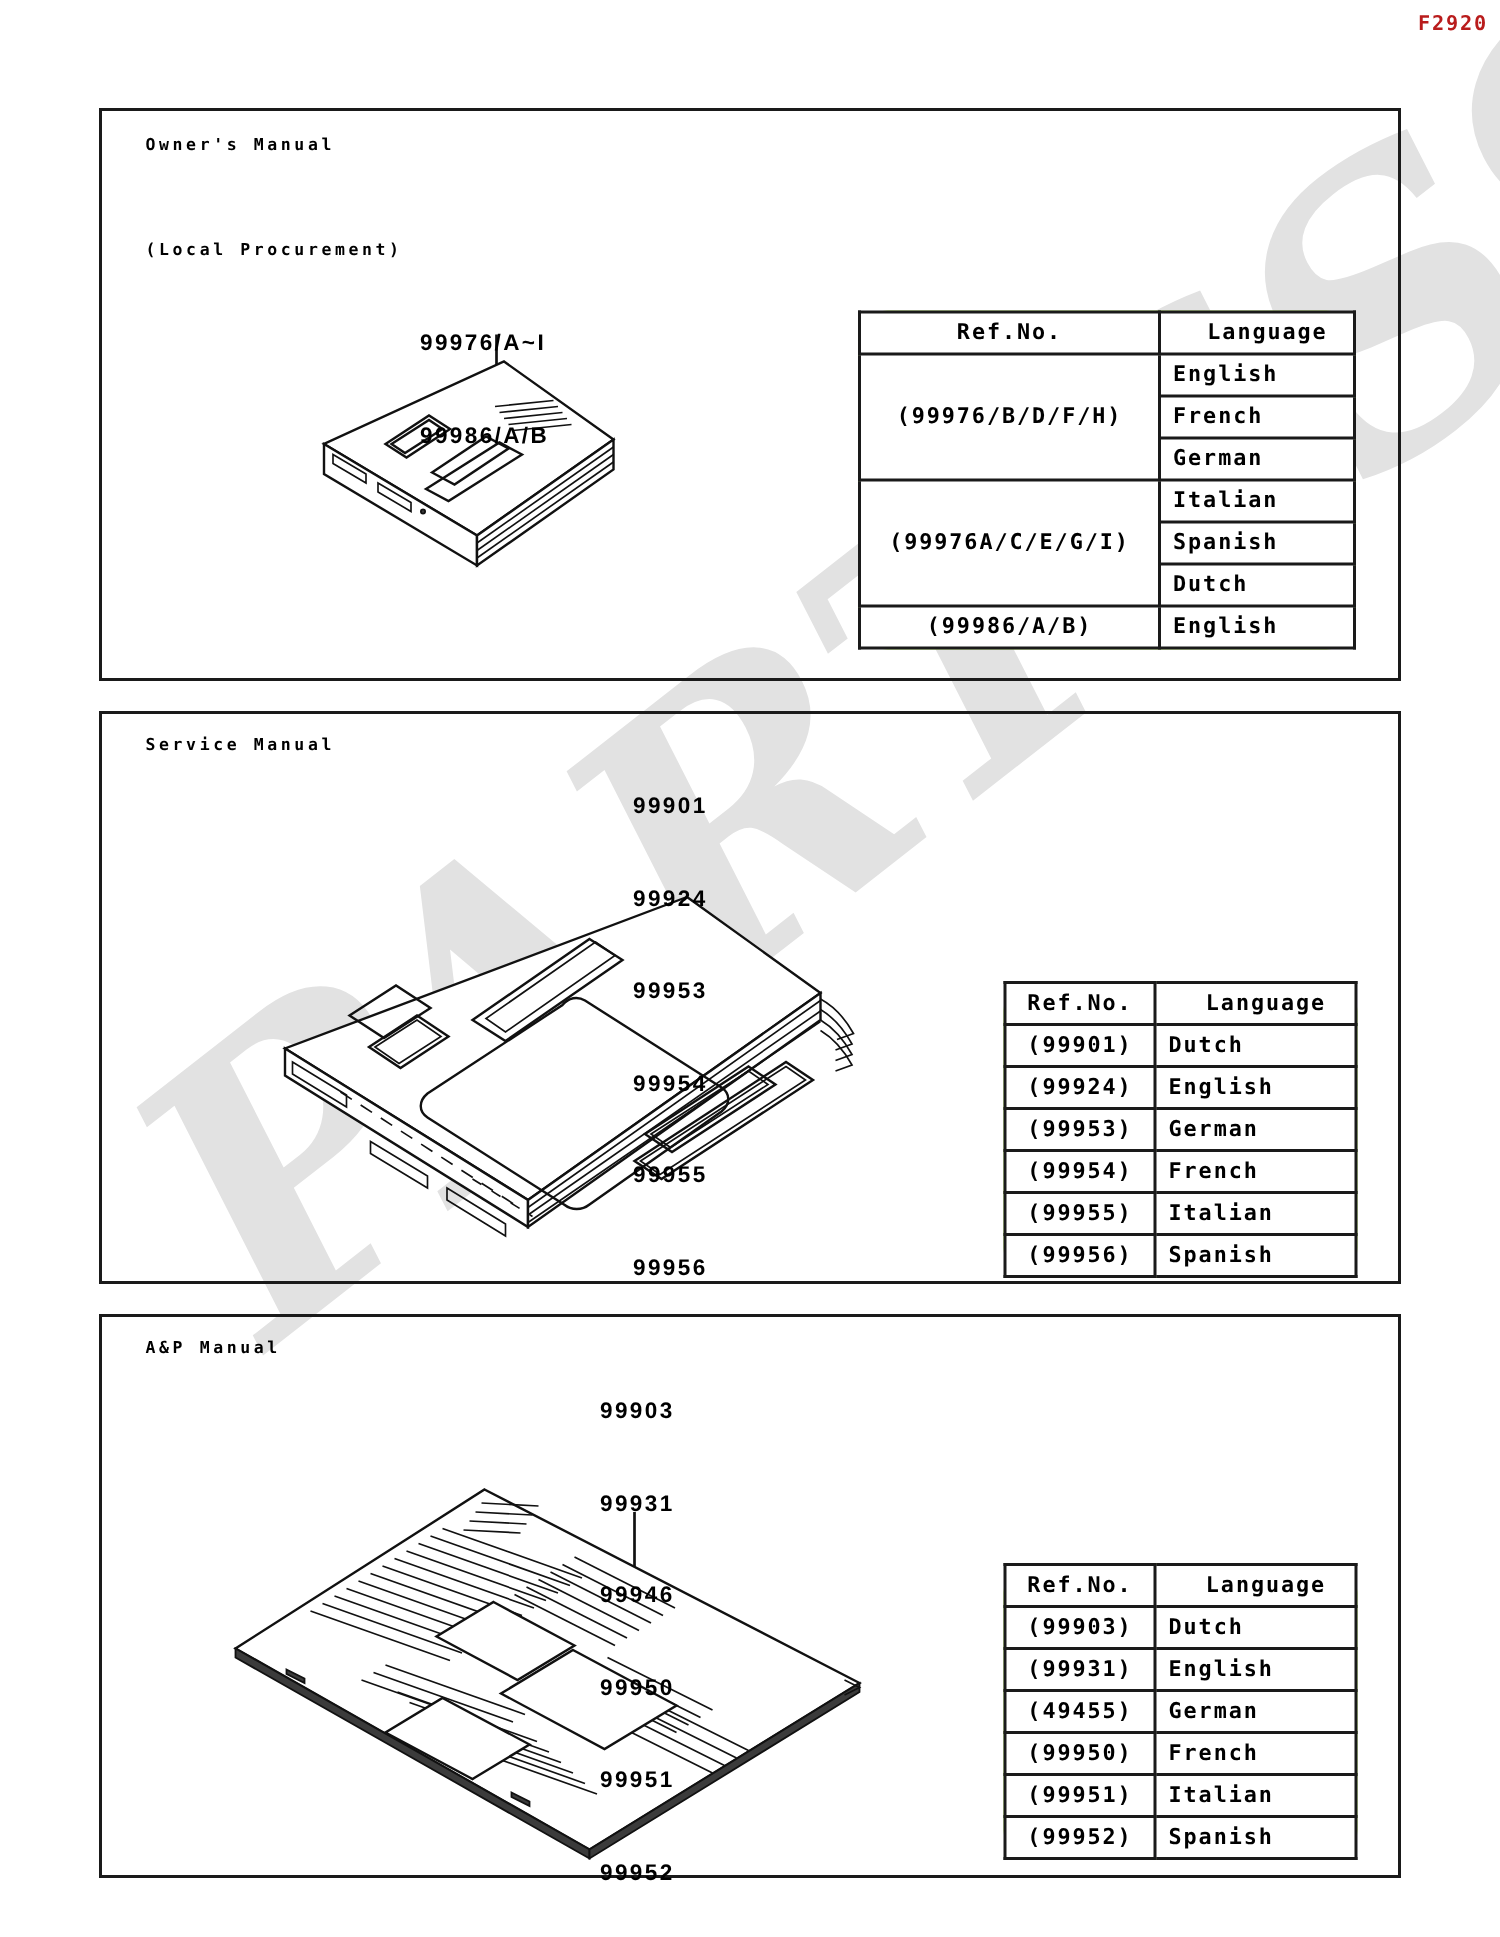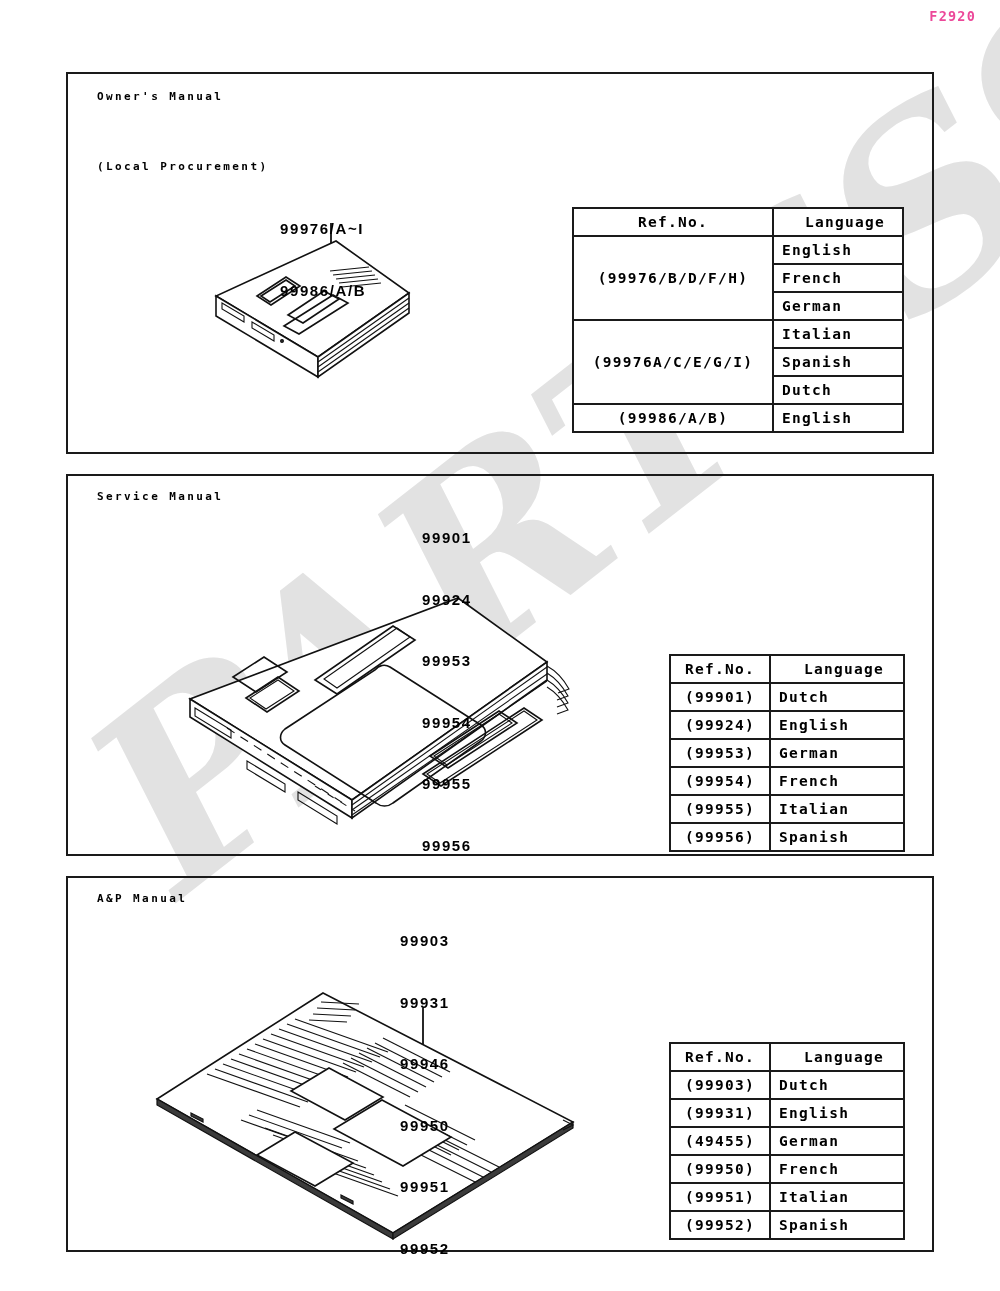--- a/index.html
+++ b/index.html
@@ -37,26 +37,26 @@
     font-family: "DejaVu Serif", serif;
     font-weight: bold;
     font-style: italic;
     fill: #e2e2e2;
   }
 
   
   .page-code {
     position: absolute;
     top: 8px;
-    right: 24px;
+    right: 8px;
     font-family: "DejaVu Sans Mono", monospace;
     font-size: 13.5px;
     font-weight: bold;
     letter-spacing: 1.2px;
-    color: #ec4899;
+    color: #b91c1c;
     z-index: 5;
   }
 
   
   .panel {
     position: absolute;
     border: 2px solid #1a1a1a;
     background: transparent;
     box-sizing: border-box;
     z-index: 3;

